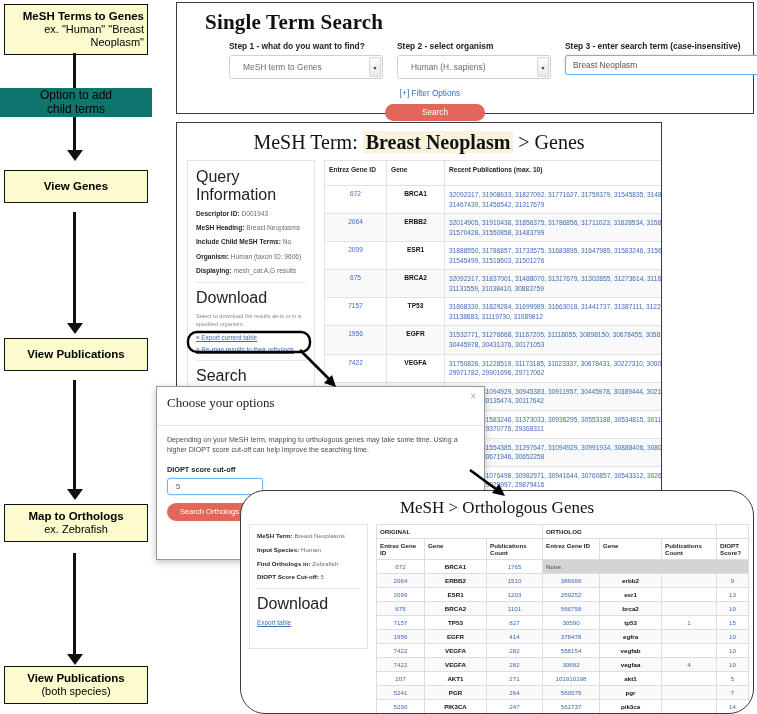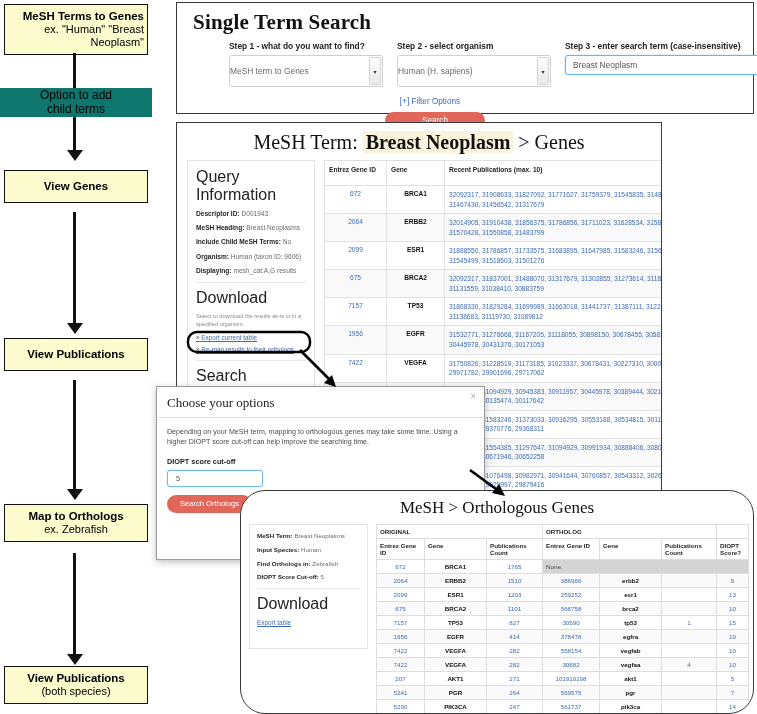--- a/index.html
+++ b/index.html
@@ -38,30 +38,30 @@
   
   .panel {
     position:absolute; background:#fff;
     border:1.5px solid #3a3a3a;
   }
 
   
   #search-panel { left:176px; top:2px; width:578px; height:112px; padding:6px 10px 8px 10px; }
   .panel-title {
     font-family:"Liberation Serif", serif;
-    font-size:21px; font-weight:bold; color:#111; margin:1px 0 6px 6px;
+    font-size:21px; font-weight:bold; color:#111; margin:1px 0 6px 18px;
     letter-spacing:.2px;
   }
   .steps { display:flex; gap:14px; padding-left:42px; }
   .step { }
   .step-label { font-size:8.4px; font-weight:bold; color:#222; margin-bottom:4px; white-space:nowrap;}
   .select-box {
-    width:154px; height:32px; border:1px solid #cfcfcf; border-radius:3px;
+    width:154px; height:24px; border:1px solid #cfcfcf; border-radius:3px;
     background:#fff; font-size:8.4px; color:#6b6b6b;
-    display:flex; align-items:center; padding-left:0; position:relative;
+    display:flex; align-items:center; padding-left:13px; position:relative;
   }
   .select-arrow {
     position:absolute; right:1px; top:1px; bottom:1px; width:12px;
     background:linear-gradient(#fdfdfd,#e9e9e9); border:1px solid #d5d5d5; border-radius:2px;
     display:flex; align-items:center; justify-content:center;
     font-size:6px; color:#333;
   }
   .text-input {
     width:196px; height:20px; border:1px solid #67b4ef; border-radius:3px;
     background:#fff; font-size:8.4px; color:#555;
@@ -115,21 +115,21 @@
   .gtable td.gene { text-align:center; color:#111; font-weight:bold; }
   .gtable td.pubs { line-height:1.45; }
 
   
   #modal {
     position:absolute; left:156px; top:386px; width:329px; height:174px;
     background:#fff; border:1px solid #9a9a9a; box-shadow:0 2px 7px rgba(0,0,0,.25);
     overflow:hidden;
   }
   .modal-head {
-    padding:8px 10px 6px 10px; border-bottom:1px solid #e3e3e3; position:relative;
+    padding:8px 10px 14px 10px; border-bottom:1px solid #e3e3e3; position:relative;
   }
   .modal-title { font-family:"Liberation Serif", serif; font-size:13px; color:#222; }
   .modal-x { position:absolute; right:8px; top:4px; font-size:10px; color:#aaa; }
   .modal-body { padding:9px 10px; }
   .modal-desc { font-size:7.1px; color:#4b4b4b; line-height:1.45; margin-bottom:9px; }
   .modal-lbl { font-size:7.3px; font-weight:bold; color:#1f1f1f; margin-bottom:4px; }
   .modal-select {
     width:308px; height:19px; border:1px solid #cfcfcf; border-radius:3px;
     font-size:7.4px; color:#6b6b6b; display:flex; align-items:center; padding-left:8px;
     position:relative; margin-bottom:9px;

